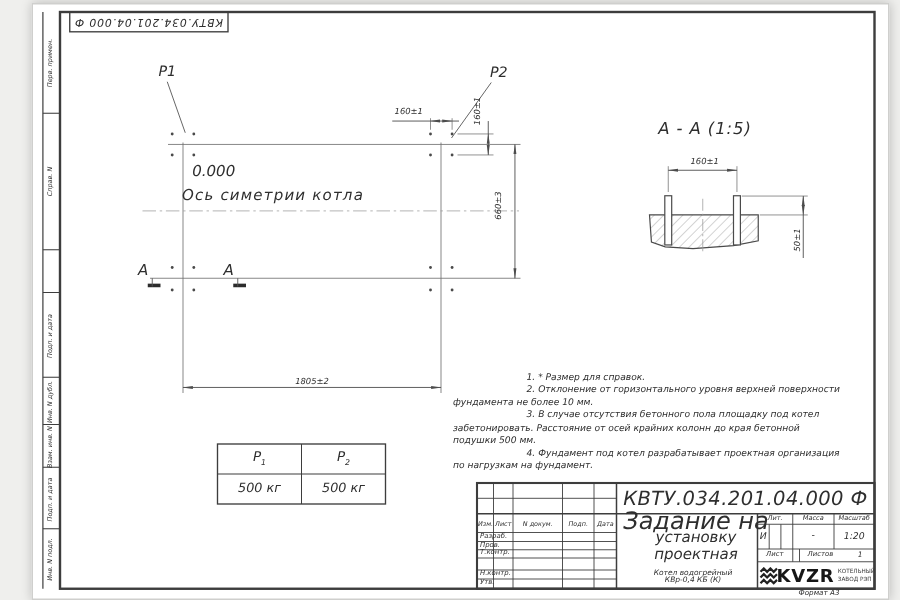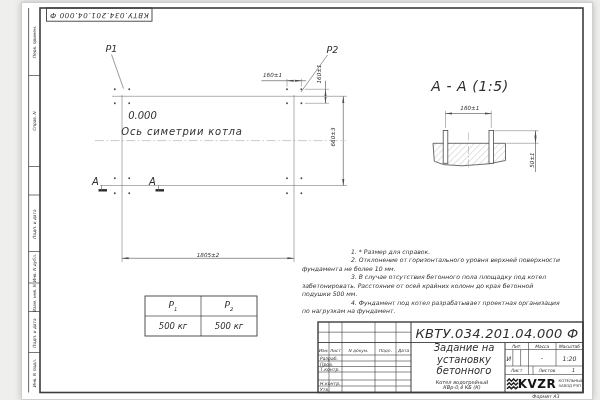--- a/index.html
+++ b/index.html
@@ -181,44 +181,44 @@
 <div class="t ctr" style="left:332.5px;top:49px;font-size:9.5px;">Р2</div>
 <div class="t ctr" style="left:142.5px;top:115px;font-size:10px;">0.000</div>
 <div class="t ctr" style="left:182px;top:130.5px;font-size:10px;letter-spacing:.8px;">Ось симетрии котла</div>
 <div class="t ctr" style="left:272.5px;top:75.3px;font-size:5.6px;">160±1</div>
 <div class="t r90" style="left:319.3px;top:73.5px;font-size:5.6px;">160±1</div>
 <div class="t r90" style="left:333.3px;top:137px;font-size:5.6px;">660±3</div>
 <div class="t ctr" style="left:208px;top:255px;font-size:5.6px;">1805±2</div>
 <div class="t ctr" style="left:95.5px;top:180.5px;font-size:10px;">А</div>
 <div class="t ctr" style="left:152.5px;top:180.5px;font-size:10px;">А</div>
 
-<div class="t ctr" style="left:470px;top:86px;font-size:14px;letter-spacing:.6px;">А - А (1:5)</div>
+<div class="t ctr" style="left:470px;top:86px;font-size:11px;letter-spacing:.6px;">А - А (1:5)</div>
 <div class="t ctr" style="left:469.8px;top:108px;font-size:5.6px;">160±1</div>
 <div class="t r90" style="left:532px;top:160px;font-size:5.6px;">50±1</div>
 
 <div class="t ctr" style="left:173px;top:305.5px;font-size:9px;"><span>Р</span><sub class="s">1</sub></div>
 <div class="t ctr" style="left:229px;top:305.5px;font-size:9px;"><span>Р</span><sub class="s">2</sub></div>
 <div class="t ctr" style="left:173px;top:325.8px;font-size:8.5px;">500 кг</div>
 <div class="t ctr" style="left:229px;top:325.8px;font-size:8.5px;">500 кг</div>
 
 <div class="notes">
   <div class="note-ind">1. * Размер для справок.</div>
   <div class="note-ind">2. Отклонение от горизонтального уровня верхней поверхности</div>
   <div>фундамента не более 10 мм.</div>
   <div class="note-ind">3. В случае отсутствия бетонного пола площадку под котел</div>
   <div>забетонировать. Расстояние от осей крайних колонн до края бетонной</div>
   <div>подушки 500 мм.</div>
   <div class="note-ind">4. Фундамент под котел разрабатывает проектная организация</div>
   <div>по нагрузкам на фундамент.</div>
 </div>
 
 <div class="t ctr" style="left:497px;top:332.5px;font-size:13px;letter-spacing:.3px;">КВТУ.034.201.04.000  Ф</div>
-<div class="t ctr" style="left:464px;top:347px;font-size:10px;">Задание на</div>
+<div class="t ctr" style="left:464px;top:347px;font-size:16px;">Задание на</div>
 <div class="t ctr" style="left:464px;top:358.5px;font-size:10px;">установку</div>
-<div class="t ctr" style="left:464px;top:370px;font-size:10px;">бетонного</div>
+<div class="t ctr" style="left:464px;top:370px;font-size:10px;">проектная</div>
 <div class="t ctr" style="left:462px;top:381.5px;font-size:5px;">Котел водогрейный</div>
 <div class="t ctr" style="left:462px;top:387px;font-size:5px;">КВр-0,4  КБ  (К)</div>
 
 <div class="t ctr" style="left:323.7px;top:350px;font-size:4.3px;">Изм.</div>
 <div class="t ctr" style="left:335.5px;top:350px;font-size:4.3px;">Лист</div>
 <div class="t ctr" style="left:358.5px;top:350px;font-size:4.3px;">N докум.</div>
 <div class="t ctr" style="left:385.5px;top:350px;font-size:4.3px;">Подп.</div>
 <div class="t ctr" style="left:403.5px;top:350px;font-size:4.3px;">Дата</div>
 
 <div class="t lbl" style="left:320px;top:358px;font-size:4.6px;">Разраб.</div>

